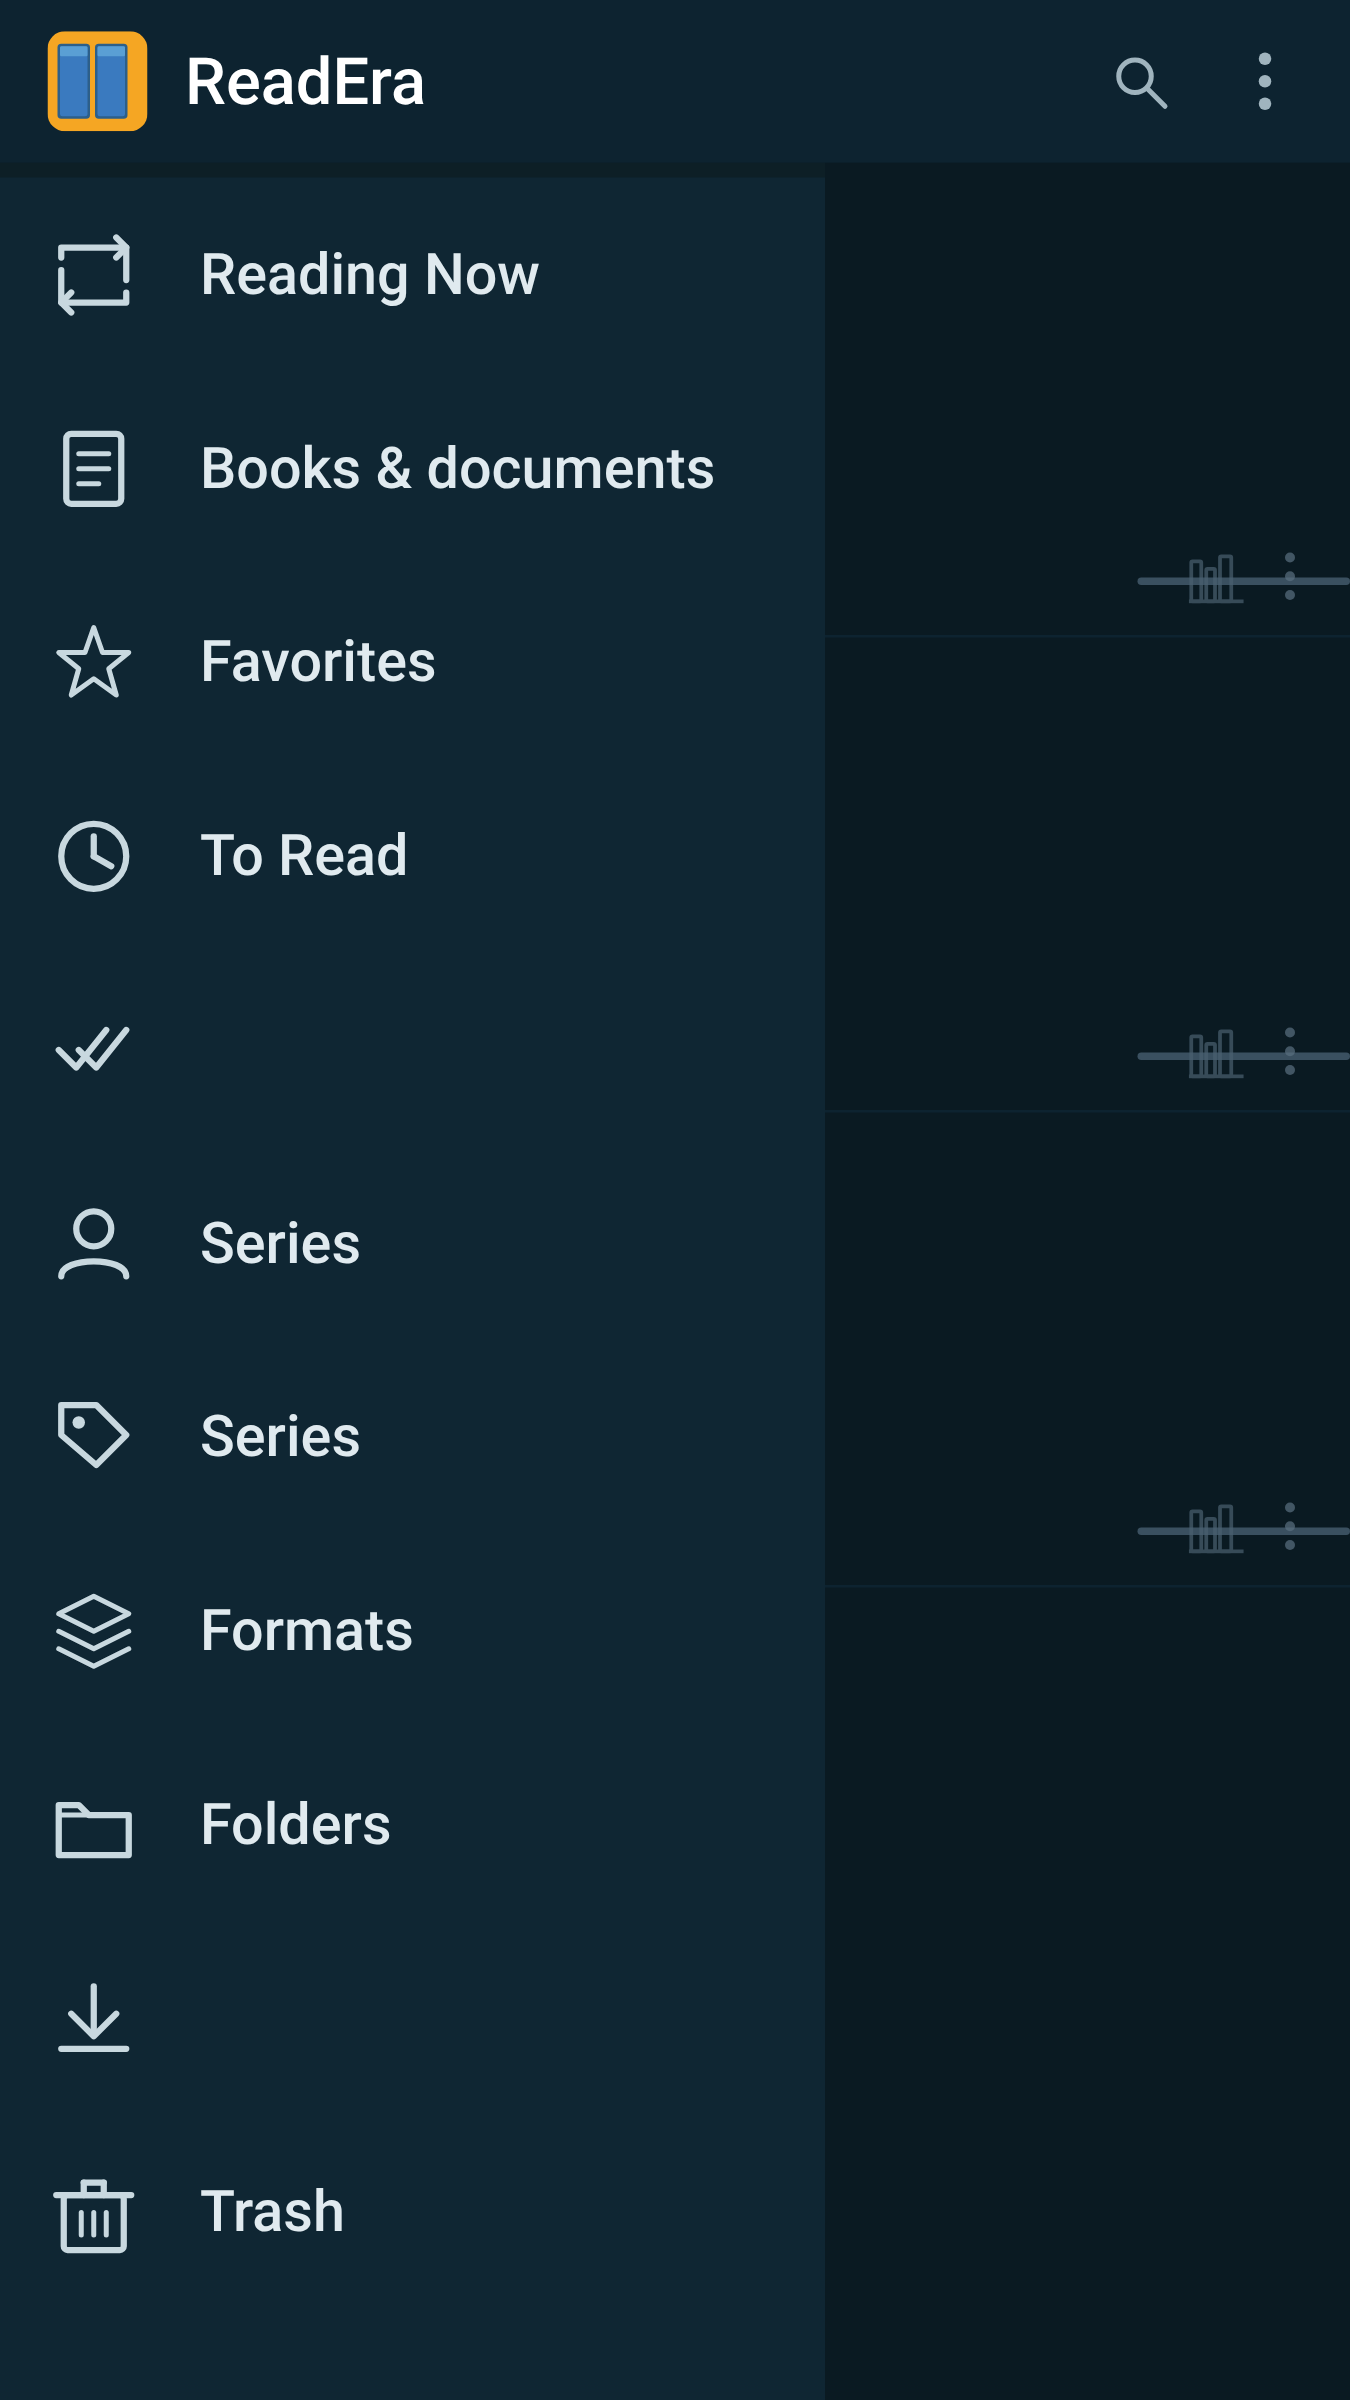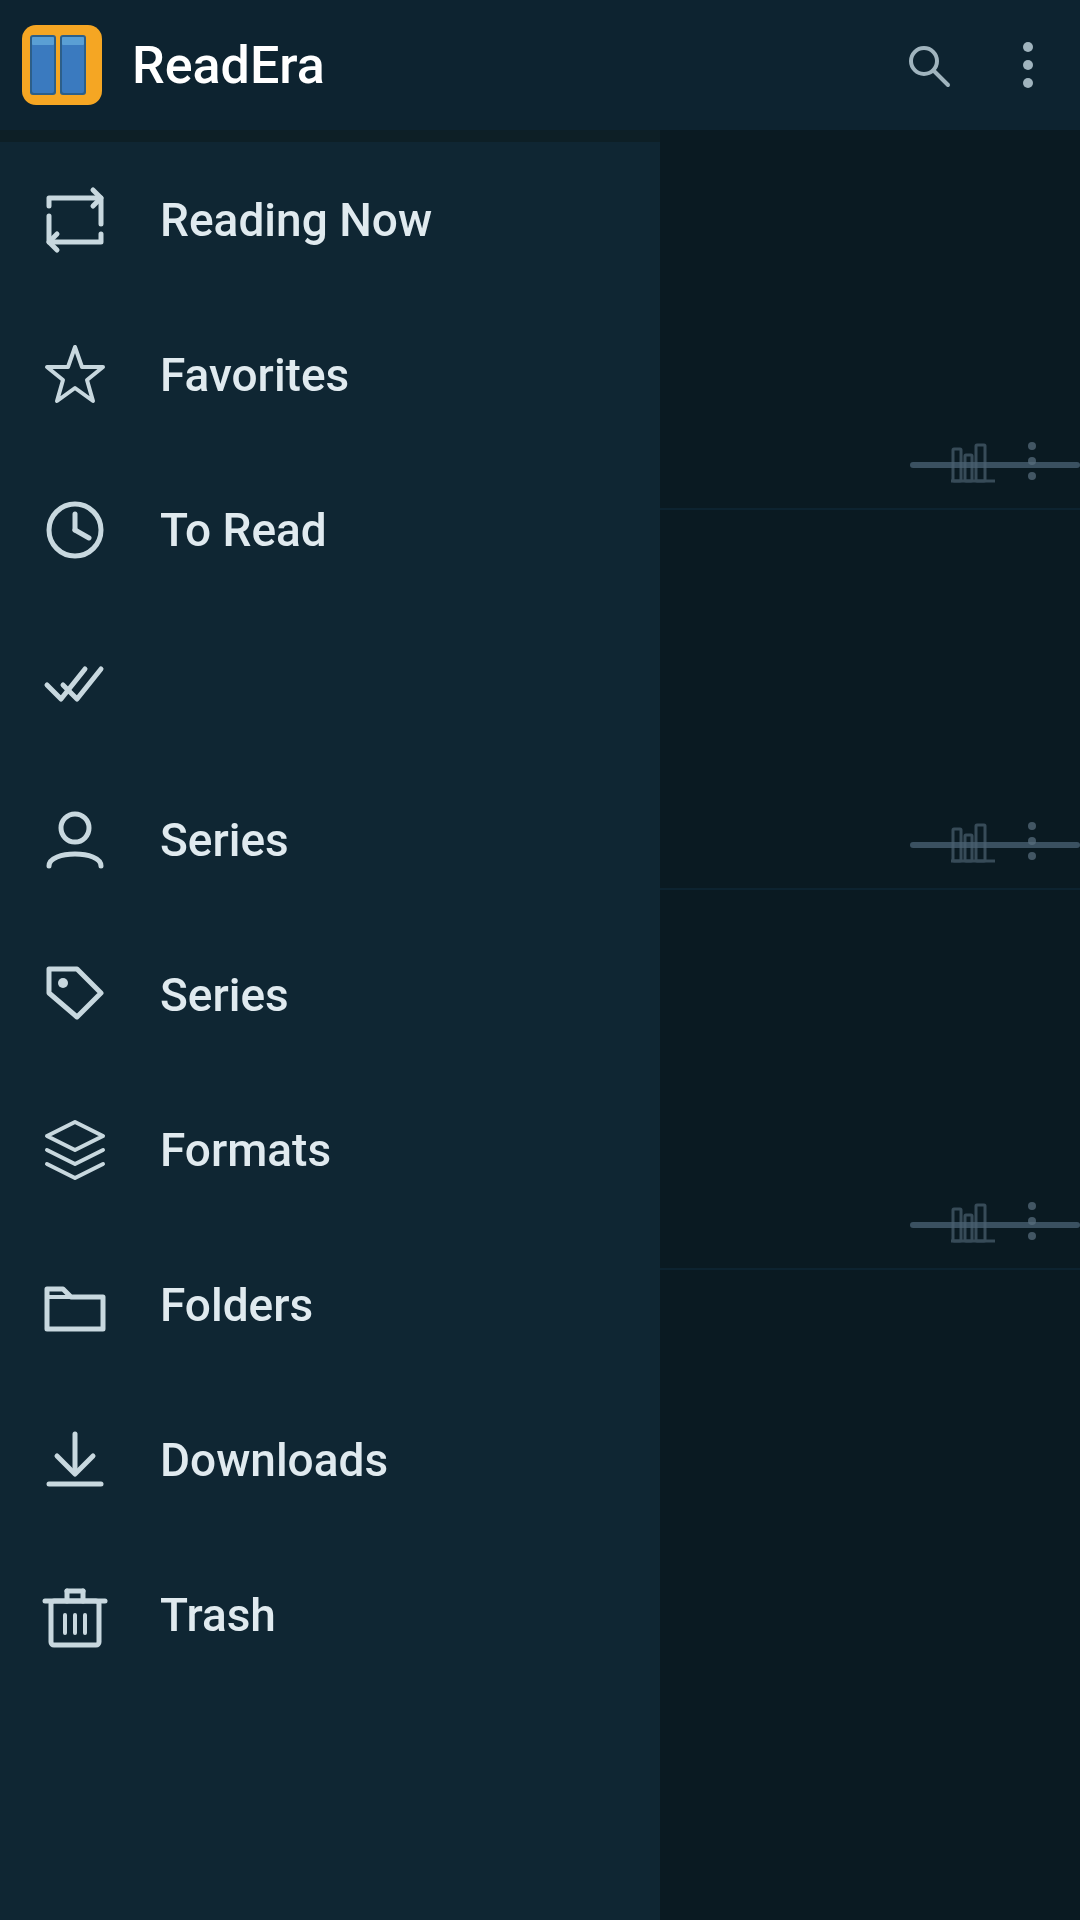--- a/index.html
+++ b/index.html
@@ -14,21 +14,21 @@
       position: relative;
     }
 
     
     .header {
       width: 100%;
       height: 130px;
       background-color: #0d2330;
       display: flex;
       align-items: center;
-      padding: 0 22px;
+      padding: 0 38px;
       position: relative;
       z-index: 10;
     }
 
     .header-logo {
       width: 80px;
       height: 80px;
       margin-right: 30px;
       flex-shrink: 0;
     }
@@ -188,20 +188,31 @@
       <svg width="68" height="68" viewBox="0 0 68 68" fill="none">
         <polyline points="8,20 8,12 60,12 60,38" stroke="#c8d8df" stroke-width="5" stroke-linecap="round" stroke-linejoin="round" fill="none"></polyline>
         <polyline points="60,48 60,56 8,56 8,30" stroke="#c8d8df" stroke-width="5" stroke-linecap="round" stroke-linejoin="round" fill="none"></polyline>
         <polyline points="52,4 60,12 52,20" stroke="#c8d8df" stroke-width="5" stroke-linecap="round" stroke-linejoin="round" fill="none"></polyline>
         <polyline points="16,64 8,56 16,48" stroke="#c8d8df" stroke-width="5" stroke-linecap="round" stroke-linejoin="round" fill="none"></polyline>
       </svg>
     </div>
     <span class="nav-label">Reading Now</span>
   </div>
 
+  <div class="nav-item">
+    <div class="nav-icon">
+      <svg width="68" height="68" viewBox="0 0 68 68" fill="none">
+        <rect x="12" y="6" width="44" height="56" rx="4" stroke="#c8d8df" stroke-width="5"></rect>
+        <line x1="22" y1="22" x2="46" y2="22" stroke="#c8d8df" stroke-width="4" stroke-linecap="round"></line>
+        <line x1="22" y1="34" x2="46" y2="34" stroke="#c8d8df" stroke-width="4" stroke-linecap="round"></line>
+        <line x1="22" y1="46" x2="38" y2="46" stroke="#c8d8df" stroke-width="4" stroke-linecap="round"></line>
+      </svg>
+    </div>
+    <span class="nav-label">Books &amp; documents</span>
+  </div>
 
   <div class="nav-item">
     <div class="nav-icon">
       <svg width="68" height="68" viewBox="0 0 68 68" fill="none">
         <polygon points="34,6 41,26 62,26 46,39 52,60 34,47 16,60 22,39 6,26 27,26" stroke="#c8d8df" stroke-width="4" stroke-linejoin="round" fill="none"></polygon>
       </svg>
     </div>
     <span class="nav-label">Favorites</span>
   </div>
 
@@ -268,21 +279,20 @@
   </div>
 
   <div class="nav-item">
     <div class="nav-icon">
       <svg width="68" height="68" viewBox="0 0 68 68" fill="none">
         <line x1="34" y1="8" x2="34" y2="46" stroke="#c8d8df" stroke-width="5" stroke-linecap="round"></line>
         <polyline points="16,30 34,48 52,30" stroke="#c8d8df" stroke-width="5" stroke-linecap="round" stroke-linejoin="round" fill="none"></polyline>
         <line x1="8" y1="58" x2="60" y2="58" stroke="#c8d8df" stroke-width="5" stroke-linecap="round"></line>
       </svg>
     </div>
-    <span class="nav-label">Downloads</span>
   </div>
 
   <div class="nav-item">
     <div class="nav-icon">
       <svg width="68" height="68" viewBox="0 0 68 68" fill="none">
         <rect x="10" y="20" width="48" height="44" rx="3" stroke="#c8d8df" stroke-width="5"></rect>
         <line x1="4" y1="20" x2="64" y2="20" stroke="#c8d8df" stroke-width="5" stroke-linecap="round"></line>
         <line x1="26" y1="20" x2="26" y2="10" stroke="#c8d8df" stroke-width="5" stroke-linecap="round"></line>
         <line x1="42" y1="20" x2="42" y2="10" stroke="#c8d8df" stroke-width="5" stroke-linecap="round"></line>
         <line x1="26" y1="10" x2="42" y2="10" stroke="#c8d8df" stroke-width="5" stroke-linecap="round"></line>

